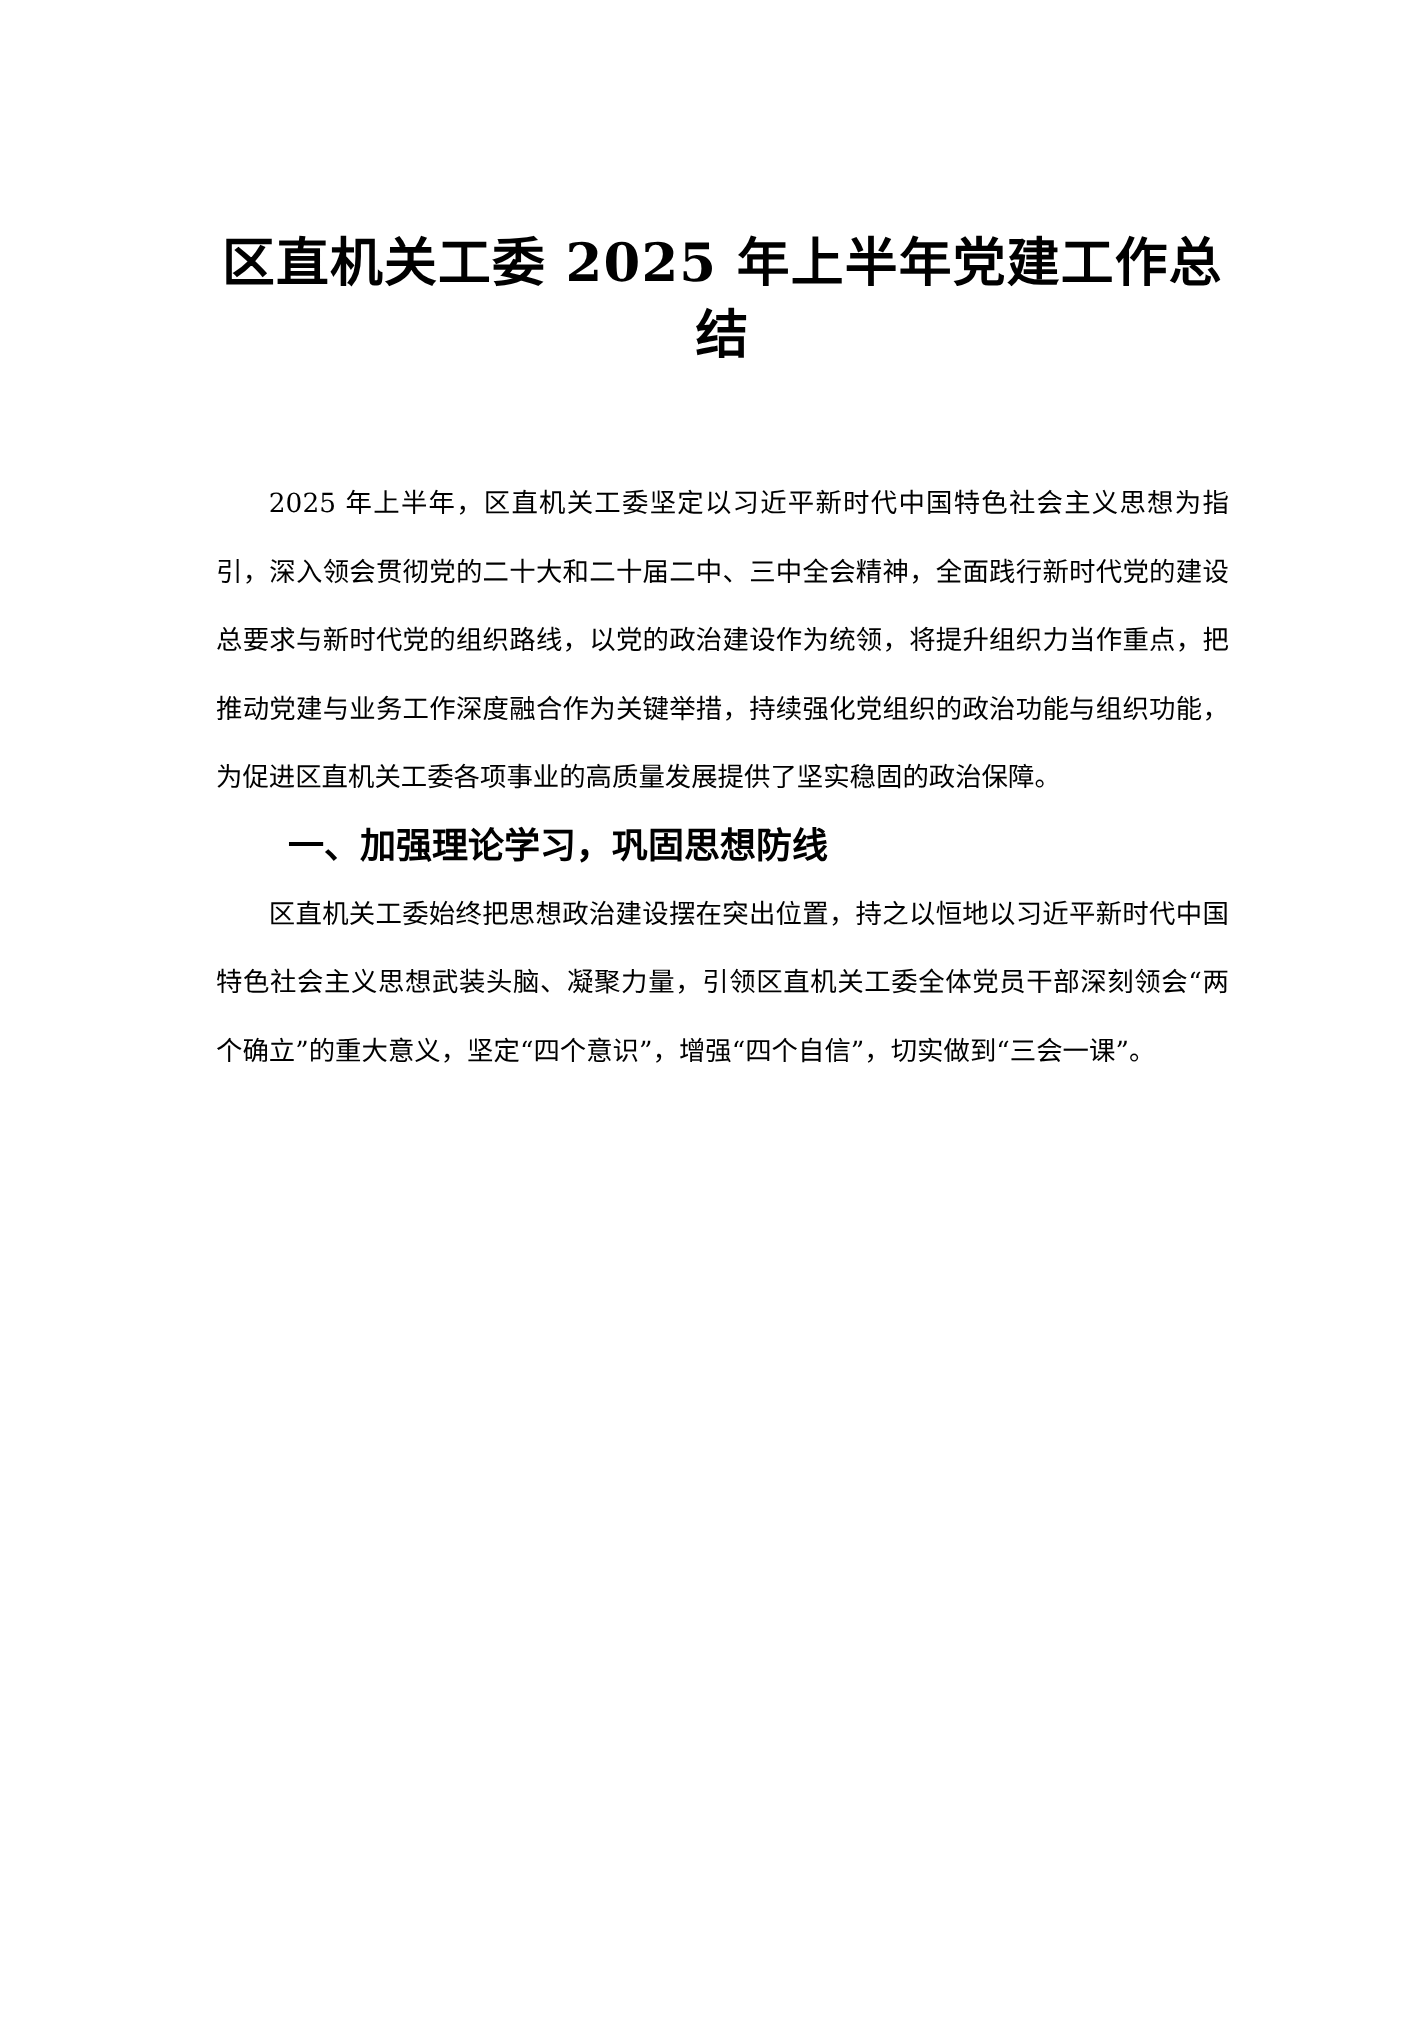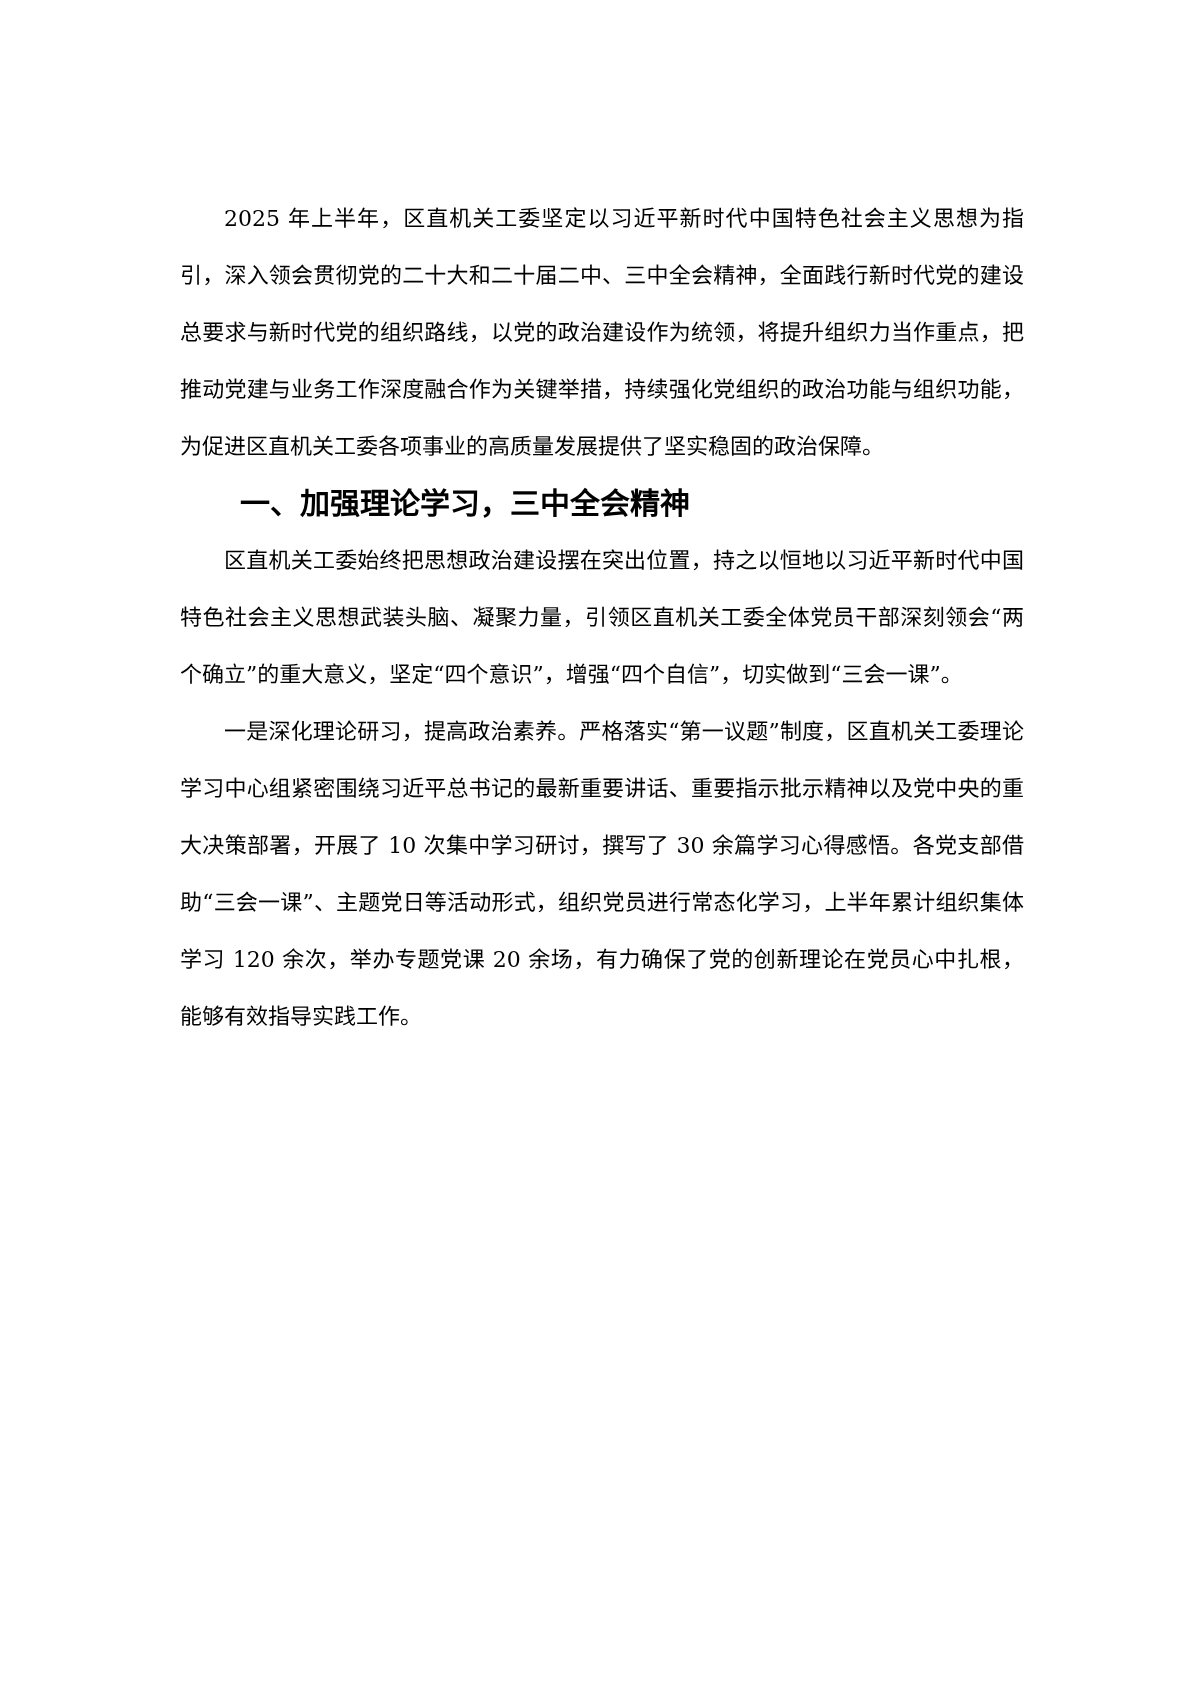--- a/index.html
+++ b/index.html
@@ -42,21 +42,21 @@
     line-height: 57px;
     font-weight: 700;
     text-indent: 2em;
     font-family: "DejaVu Sans", "Liberation Sans", sans-serif;
   }
 </style>
 </head>
 <body>
 
 <div class="page">
+  <h1 class="doc-title">区直机关工委 2025 年上半年党建工作总结</h1>
 
   <p class="doc-para">2025 年上半年，区直机关工委坚定以习近平新时代中国特色社会主义思想为指引，深入领会贯彻党的二十大和二十届二中、三中全会精神，全面践行新时代党的建设总要求与新时代党的组织路线，以党的政治建设作为统领，将提升组织力当作重点，把推动党建与业务工作深度融合作为关键举措，持续强化党组织的政治功能与组织功能，为促进区直机关工委各项事业的高质量发展提供了坚实稳固的政治保障。</p>
 
-  <h2 class="doc-heading">一、加强理论学习，三中全会精神</h2>
+  <h2 class="doc-heading">一、加强理论学习，巩固思想防线</h2>
 
   <p class="doc-para">区直机关工委始终把思想政治建设摆在突出位置，持之以恒地以习近平新时代中国特色社会主义思想武装头脑、凝聚力量，引领区直机关工委全体党员干部深刻领会“两个确立”的重大意义，坚定“四个意识”，增强“四个自信”，切实做到“三会一课”。</p>
 
-  <p class="doc-para">一是深化理论研习，提高政治素养。严格落实“第一议题”制度，区直机关工委理论学习中心组紧密围绕习近平总书记的最新重要讲话、重要指示批示精神以及党中央的重大决策部署，开展了 10 次集中学习研讨，撰写了 30 余篇学习心得感悟。各党支部借助“三会一课”、主题党日等活动形式，组织党员进行常态化学习，上半年累计组织集体学习 120 余次，举办专题党课 20 余场，有力确保了党的创新理论在党员心中扎根，能够有效指导实践工作。</p>
 </div>
 
 </body></html>

